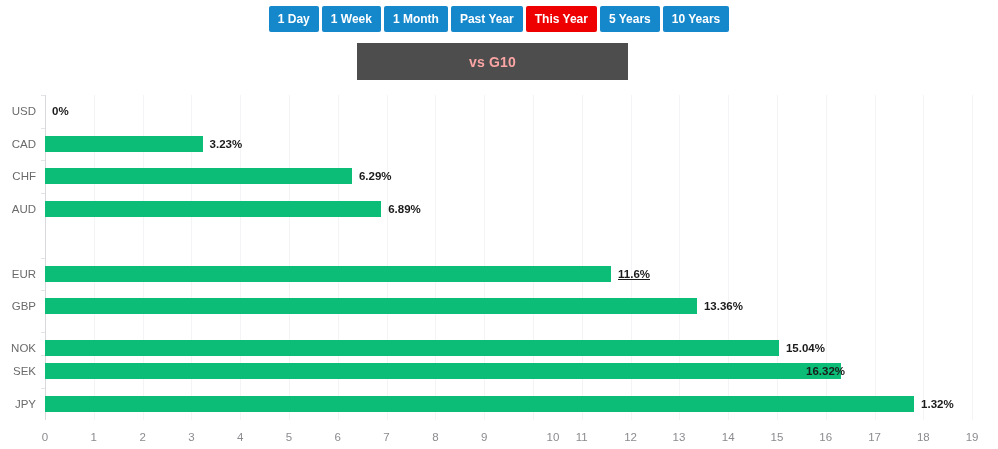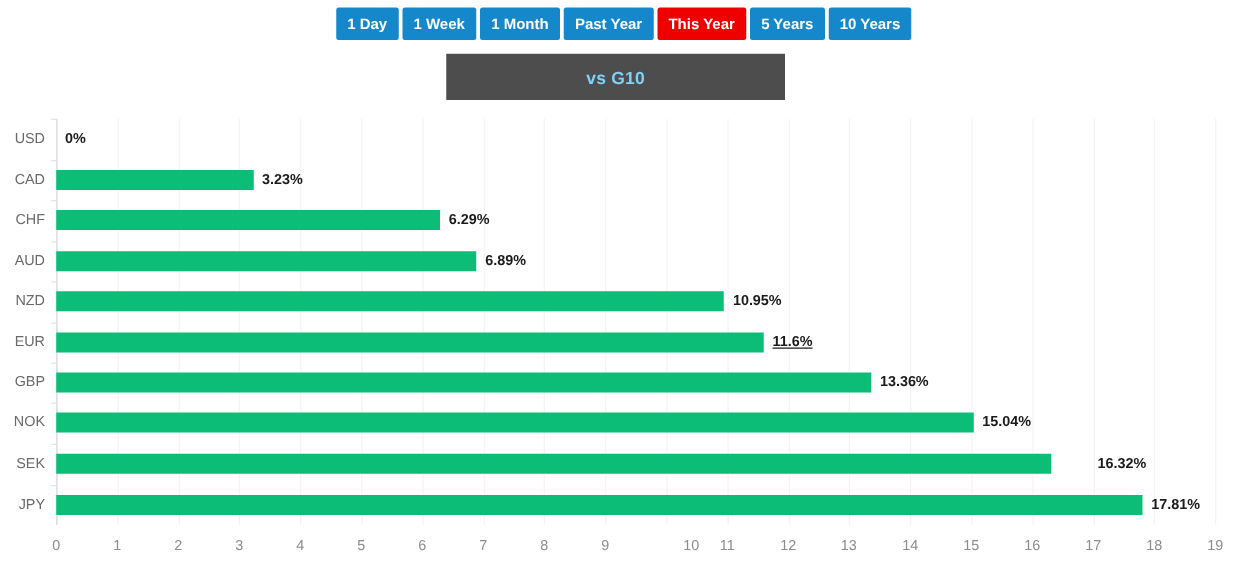--- a/index.html
+++ b/index.html
@@ -53,21 +53,21 @@
   }
 
   
   #chart-title {
     position: absolute;
     left: 357px;
     top: 43px;
     width: 271px;
     height: 37px;
     background: #4d4d4d;
-    color: #7dd3fc;
+    color: #fca5a5;
     font-size: 14px;
     font-weight: bold;
     display: flex;
     align-items: center;
     justify-content: center;
     letter-spacing: 0.2px;
   }
 
   
   #chart {
@@ -226,55 +226,49 @@
           <div class="y-label">CHF</div>
           <div class="bar" style="width: 306.931px; background: rgb(11, 189, 119);"></div>
           <div class="bar-value" style="left: 306.931px;">6.29%</div>
         </div>
         <div class="row" style="top: 97.5px; width: 959px;">
           <div class="tick-mark"></div>
           <div class="y-label">AUD</div>
           <div class="bar" style="width: 336.209px; background: rgb(11, 189, 119);"></div>
           <div class="bar-value" style="left: 336.209px;">6.89%</div>
         </div>
-        <div class="row" style="top: 130px; width: 953px;">
-          <div class="tick-mark"></div>
-          <div class="y-label">NZD</div>
-          <div class="bar" style="width: 534.324px; background: rgb(11, 189, 119);"></div>
-          <div class="bar-value" style="left: 534.324px;">10.95%</div>
-        </div>
         <div class="row" style="top: 162.5px; width: 835px;">
           <div class="tick-mark"></div>
           <div class="y-label">EUR</div>
           <div class="bar" style="width: 566.042px; background: rgb(11, 189, 119);"></div>
           <div class="bar-value" style="left: 566.042px; text-decoration: underline;">11.6%</div>
         </div>
         <div class="row" style="top: 195px; width: 953px;">
           <div class="tick-mark"></div>
           <div class="y-label">GBP</div>
           <div class="bar" style="width: 651.924px; background: rgb(11, 189, 119);"></div>
           <div class="bar-value" style="left: 651.924px;">13.36%</div>
         </div>
-        <div class="row" style="top: 227px; width: 812px;">
+        <div class="row" style="top: 237px; width: 812px;">
           <div class="tick-mark"></div>
           <div class="y-label">NOK</div>
           <div class="bar" style="width: 733.903px; background: rgb(11, 189, 119);"></div>
           <div class="bar-value" style="left: 733.903px;">15.04%</div>
         </div>
         <div class="row" style="top: 260px; width: 766px;">
           <div class="tick-mark"></div>
           <div class="y-label">SEK</div>
           <div class="bar" style="width: 796.363px; background: rgb(11, 189, 119);"></div>
-          <div class="bar-value" style="left: 826px;">16.32%</div>
+          <div class="bar-value" style="left: 754px;">16.32%</div>
         </div>
         <div class="row" style="top: 292.5px; width: 953px;">
           <div class="tick-mark"></div>
           <div class="y-label">JPY</div>
           <div class="bar" style="width: 869.07px; background: rgb(11, 189, 119);"></div>
-          <div class="bar-value" style="left: 869.07px;">17.81%</div>
+          <div class="bar-value" style="left: 869.07px;">1.32%</div>
         </div>
       </div>
     <div id="x-axis">
         <div class="x-tick" style="left: 0px;">0</div>
         <div class="x-tick" style="left: 48.7967px;">1</div>
         <div class="x-tick" style="left: 97.5934px;">2</div>
         <div class="x-tick" style="left: 146.39px;">3</div>
         <div class="x-tick" style="left: 195.187px;">4</div>
         <div class="x-tick" style="left: 243.984px;">5</div>
         <div class="x-tick" style="left: 292.78px;">6</div>

